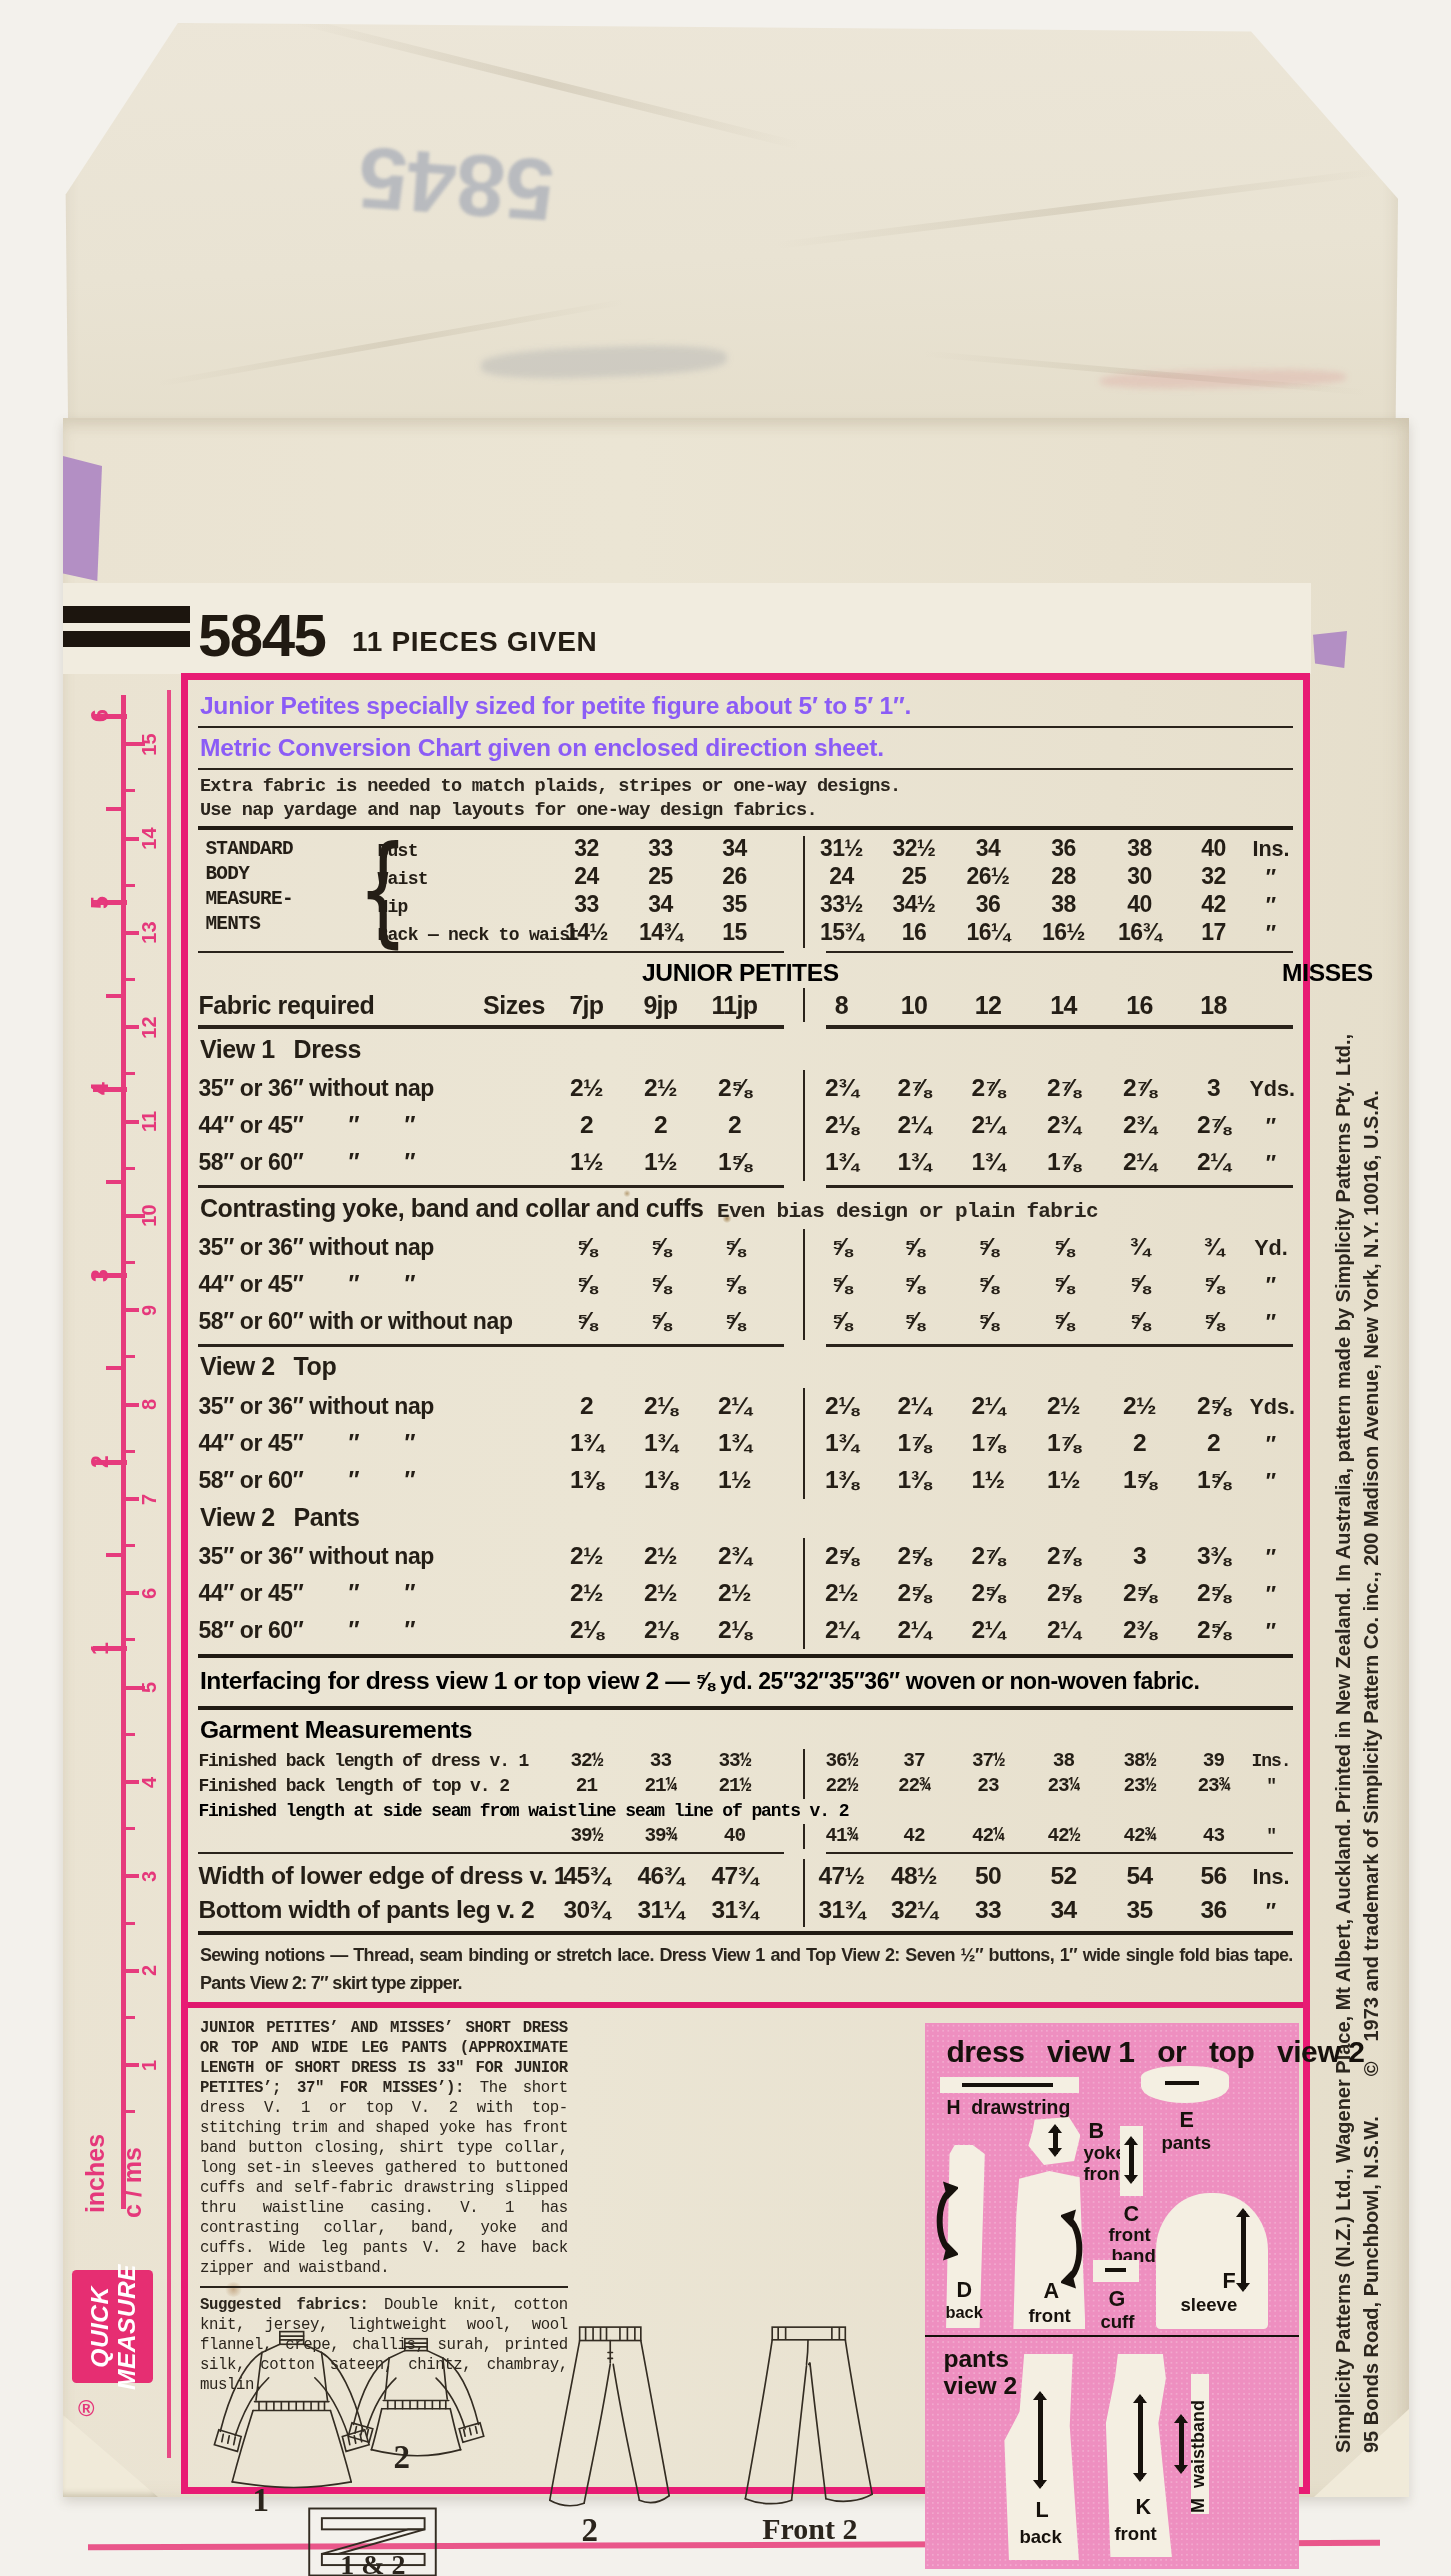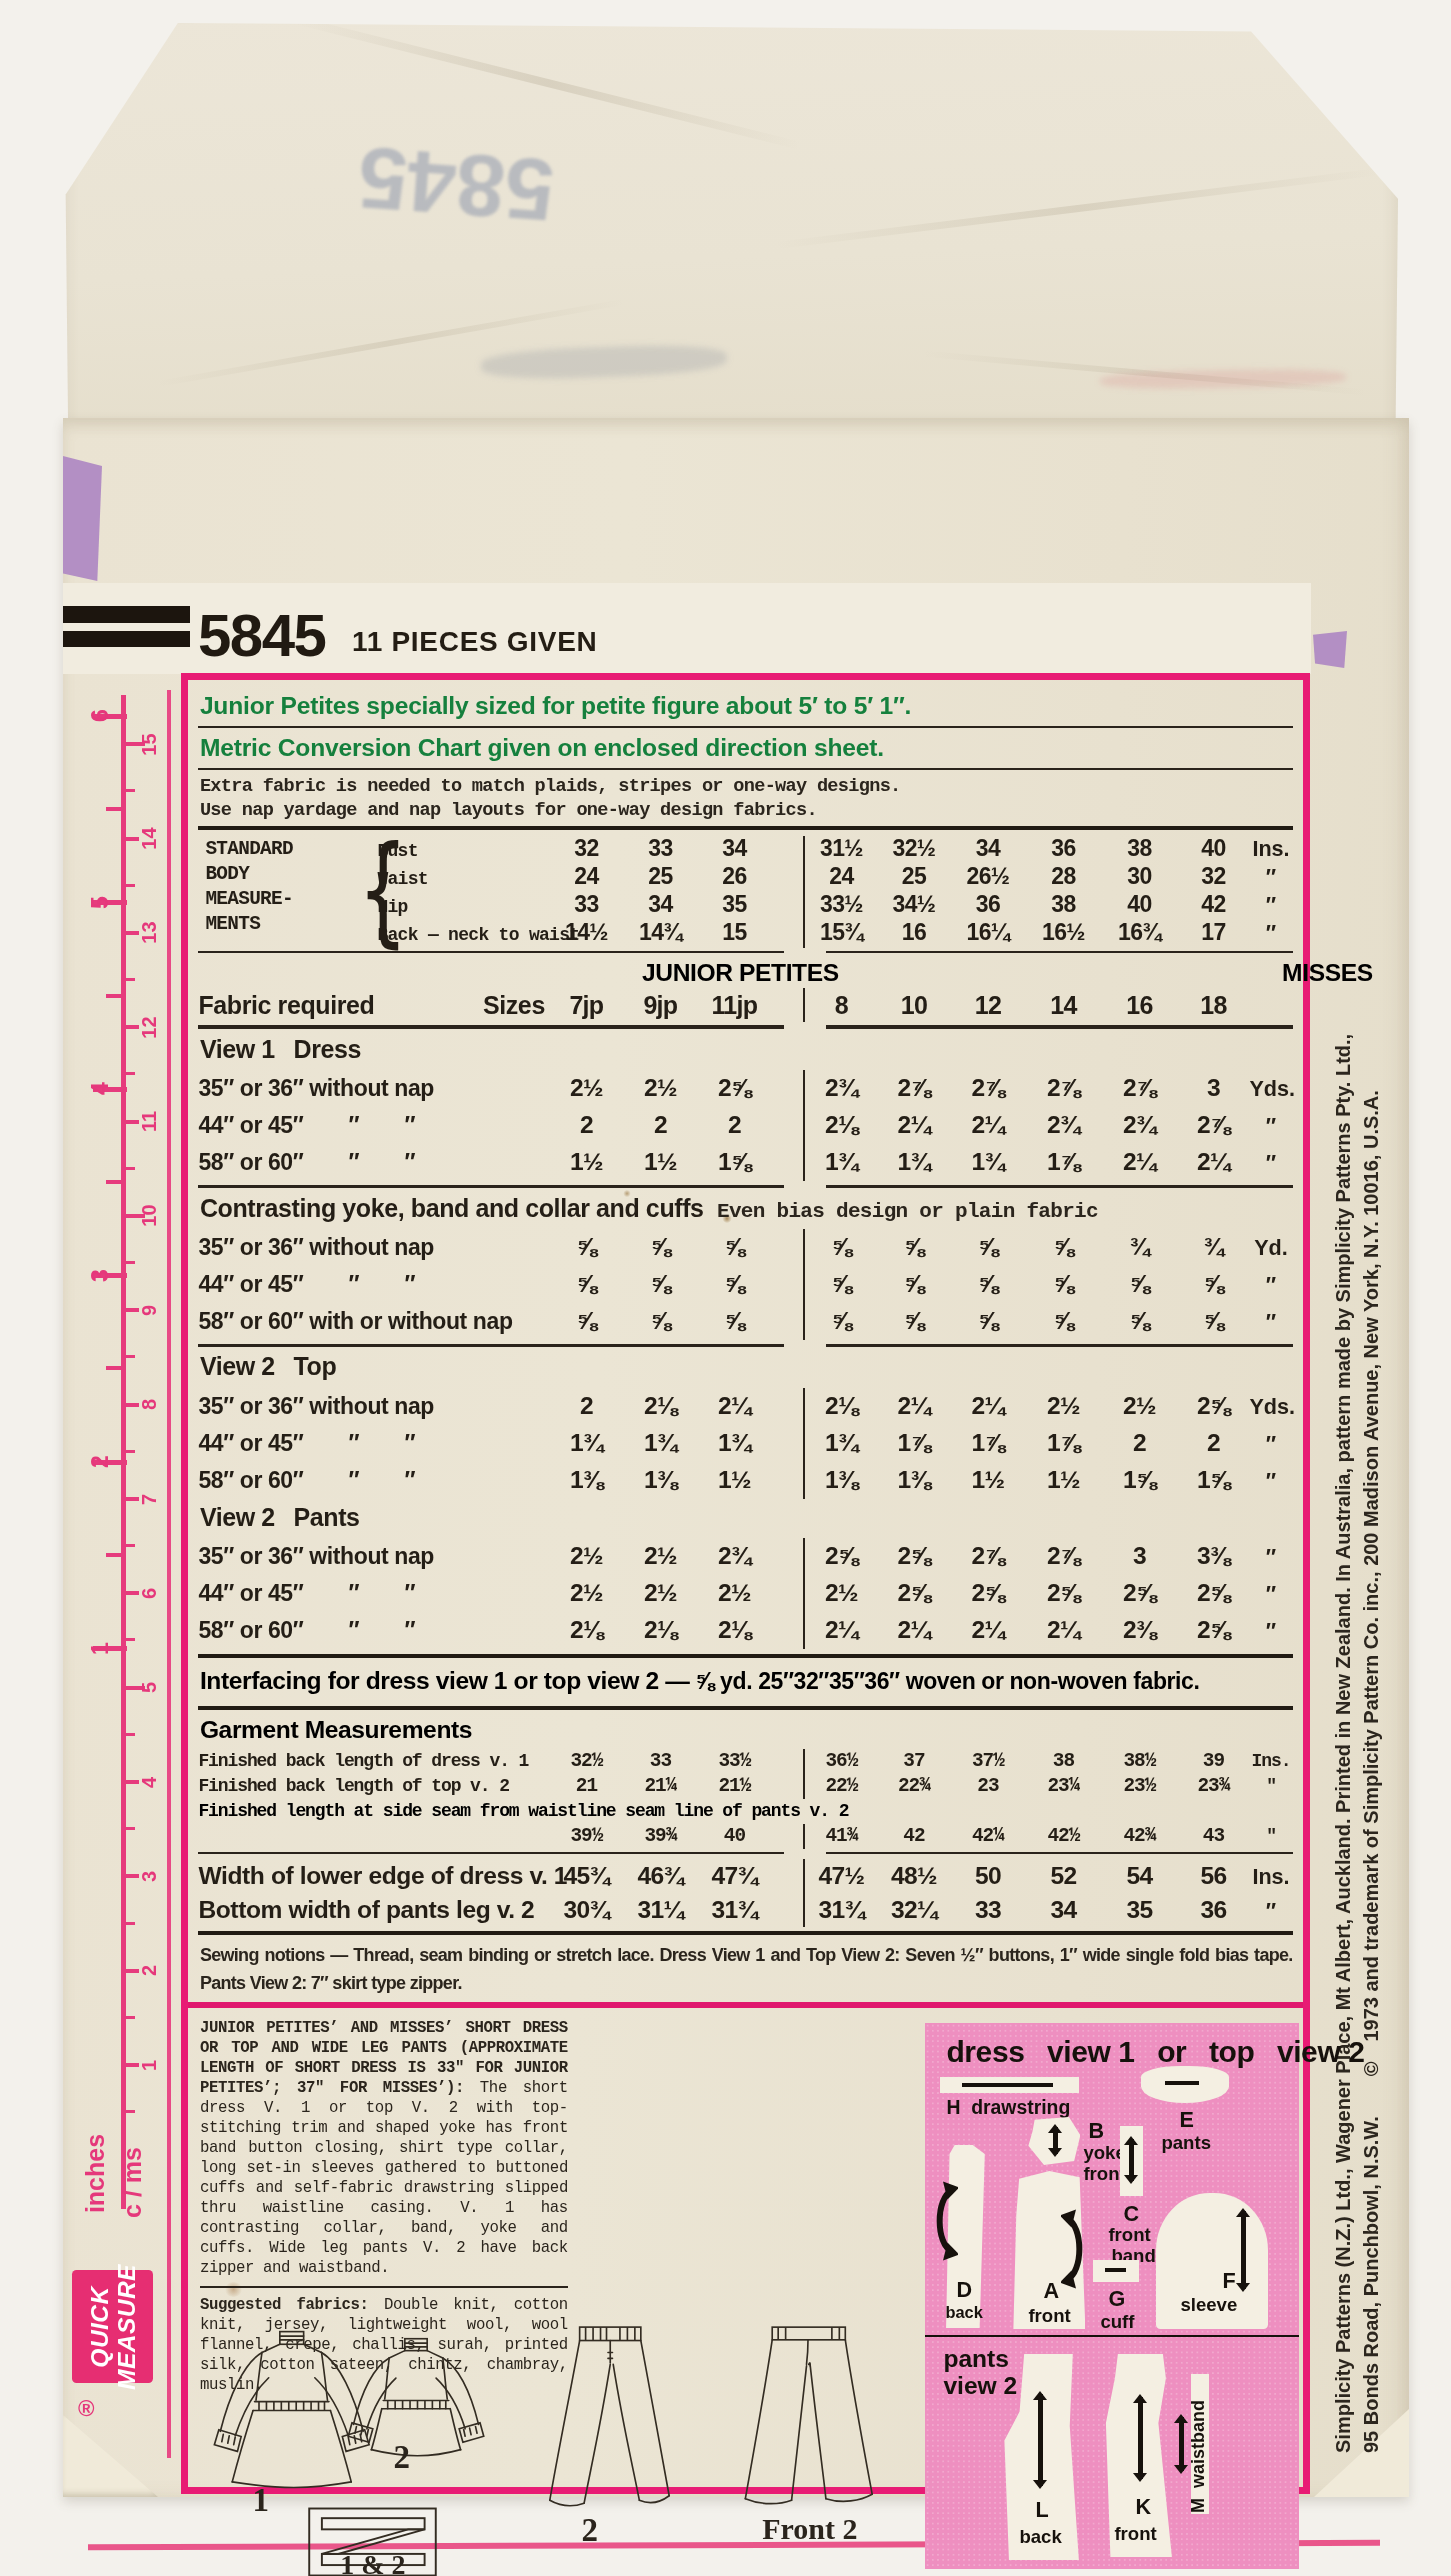--- a/index.html
+++ b/index.html
@@ -60,21 +60,21 @@
   .qm-reg { position:absolute; left:6px; top:1706px; font-size:22.4px; font-weight:700; color:#e5387b; }
 
   
   .side-imprint { position:absolute; left:1329px; top:835px; width:0; height:0; }
   .side-imprint-inner { position:absolute; width:1618px; transform:rotate(-90deg) translateX(-1618px); transform-origin:top left;
     font-size:20px; line-height:28px; font-weight:600; color:#2c261e; white-space:nowrap; }
 
   
   .pattern-box { position:absolute; left:181px; top:673px; width:1129px; height:1821px;
     border:7.5px solid #e81b74; padding:7.5px 10.4px 0 10.4px; }
-  .h-line { font-size:24.6px; font-weight:700; letter-spacing:-0.2px; color:#15803d; margin:4.5px 0 6px 1.5px; }
+  .h-line { font-size:24.6px; font-weight:700; letter-spacing:-0.2px; color:#8b5cf6; margin:4.5px 0 6px 1.5px; }
   .rule { border-top:2.2px solid #2a231b; margin:0 0 6px 0; }
   .rule-heavy { border-top:4.5px solid #211b13; margin:4.5px 0 6px 0; }
   .mono { font-family:"Liberation Mono","DejaVu Sans Mono",monospace; }
   .note-line { font-size:18.6px; font-weight:700; color:#2b251d; margin:1.5px 0 3px 1.5px; letter-spacing:-0.7px; }
 
   .t-row { display:grid; grid-template-columns:351px 74px 74px 74px 34px 72px 73px 75px 76px 76px 72px 1fr; align-items:baseline; }
   .t-cell { display:block; }
   .c-num { text-align:center; font-size:24.6px; font-weight:700; color:#241e16; letter-spacing:-0.7px; }
   .c-label { font-size:23px; font-weight:700; color:#241e16; white-space:nowrap; letter-spacing:-0.4px; }
   .c-div { border-right:2.2px solid #2a231b; align-self:stretch; }

